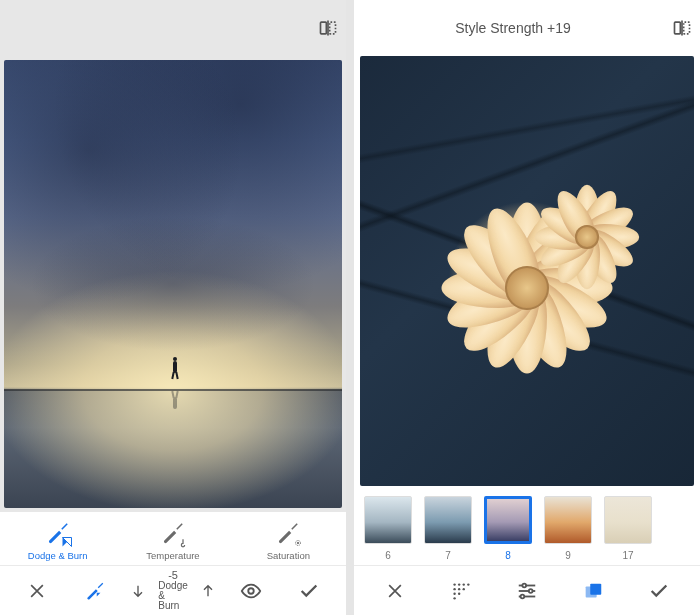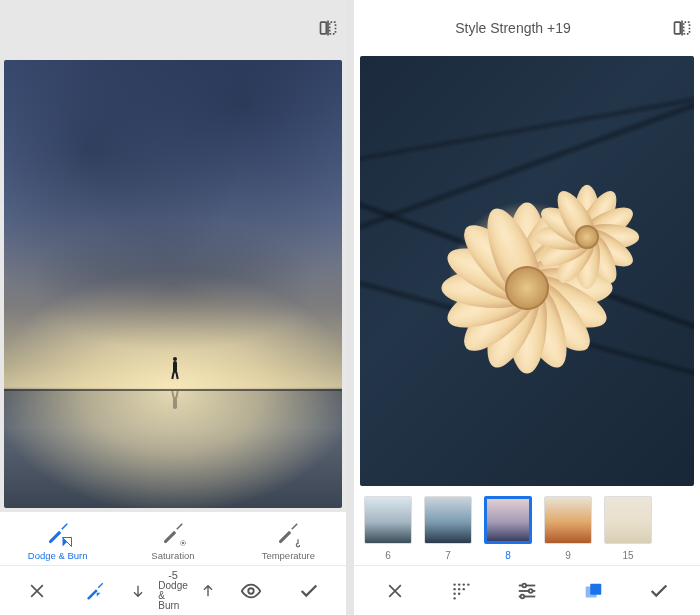--- a/index.html
+++ b/index.html
@@ -255,37 +255,37 @@
               <path d="M3 3h18v18z" fill="#fff" stroke="currentColor" stroke-width="2"></path>
             </svg>
         </div>
         <span>Dodge &amp; Burn</span>
       </div>
       <div class="tool">
         <div class="ticon" style="position:relative">
           <svg width="26" height="26" viewBox="0 0 24 24" fill="currentColor">
               <path d="M20 3l-5 5 1 1 5-5-1-1zM13 10l-9 9c-.5.5-.5 1.3 0 1.8l.2.2c.5.5 1.3.5 1.8 0l9-9-2-2z"></path>
             </svg>
-          <svg style="position:absolute;right:-3px;bottom:-3px" width="12" height="12" viewBox="0 0 24 24" fill="none" stroke="currentColor" stroke-width="2">
-              <circle cx="12" cy="12" r="5" stroke-dasharray="2 2"></circle>
-              <circle cx="12" cy="12" r="1.5" fill="currentColor"></circle>
-            </svg>
-        </div>
-        <span>Saturation</span>
+          <svg style="position:absolute;right:-2px;bottom:-2px" width="10" height="10" viewBox="0 0 24 24" fill="none" stroke="currentColor" stroke-width="3">
+              <path d="M12 3v10a4 4 0 1 0 4 4"></path>
+            </svg>
+        </div>
+        <span>Temperature</span>
       </div>
       <div class="tool">
         <div class="ticon" style="position:relative">
           <svg width="26" height="26" viewBox="0 0 24 24" fill="currentColor">
               <path d="M20 3l-5 5 1 1 5-5-1-1zM13 10l-9 9c-.5.5-.5 1.3 0 1.8l.2.2c.5.5 1.3.5 1.8 0l9-9-2-2z"></path>
             </svg>
-          <svg style="position:absolute;right:-2px;bottom:-2px" width="10" height="10" viewBox="0 0 24 24" fill="none" stroke="currentColor" stroke-width="3">
-              <path d="M12 3v10a4 4 0 1 0 4 4"></path>
-            </svg>
-        </div>
-        <span>Temperature</span>
+          <svg style="position:absolute;right:-3px;bottom:-3px" width="12" height="12" viewBox="0 0 24 24" fill="none" stroke="currentColor" stroke-width="2">
+              <circle cx="12" cy="12" r="5" stroke-dasharray="2 2"></circle>
+              <circle cx="12" cy="12" r="1.5" fill="currentColor"></circle>
+            </svg>
+        </div>
+        <span>Saturation</span>
       </div>
     </div>
 
     <div class="actionbar">
       <div class="abtn">
         <svg width="20" height="20" viewBox="0 0 24 24" stroke="currentColor" stroke-width="2" fill="none">
             <path d="M5 5l14 14M19 5L5 19"></path>
           </svg>
       </div>
       <div class="abtn active">
@@ -388,21 +388,21 @@
       <div class="filter selected">
         <div class="swatch sw8"></div>
         <span>8</span>
       </div>
       <div class="filter">
         <div class="swatch sw9"></div>
         <span>9</span>
       </div>
       <div class="filter">
         <div class="swatch sw10"></div>
-        <span>15</span>
+        <span>17</span>
       </div>
     </div>
 
     <div class="actionbar">
       <div class="abtn">
         <svg width="20" height="20" viewBox="0 0 24 24" stroke="currentColor" stroke-width="2" fill="none">
             <path d="M5 5l14 14M19 5L5 19"></path>
           </svg>
       </div>
       <div class="abtn">

